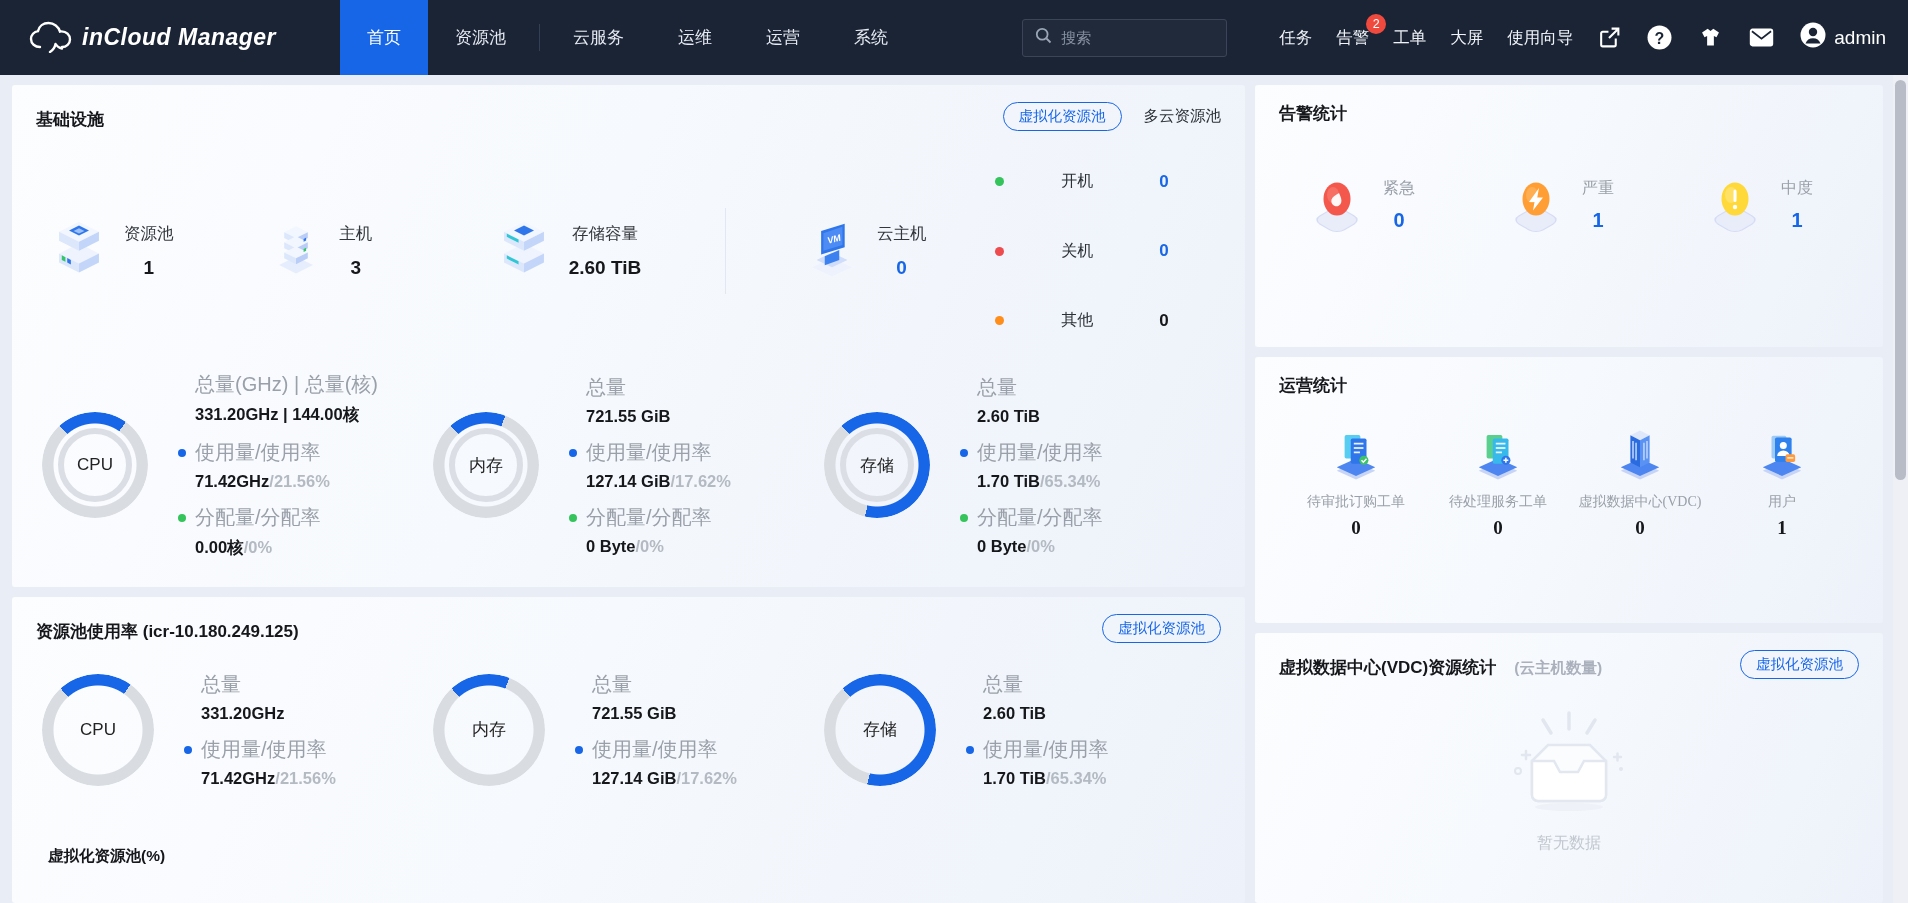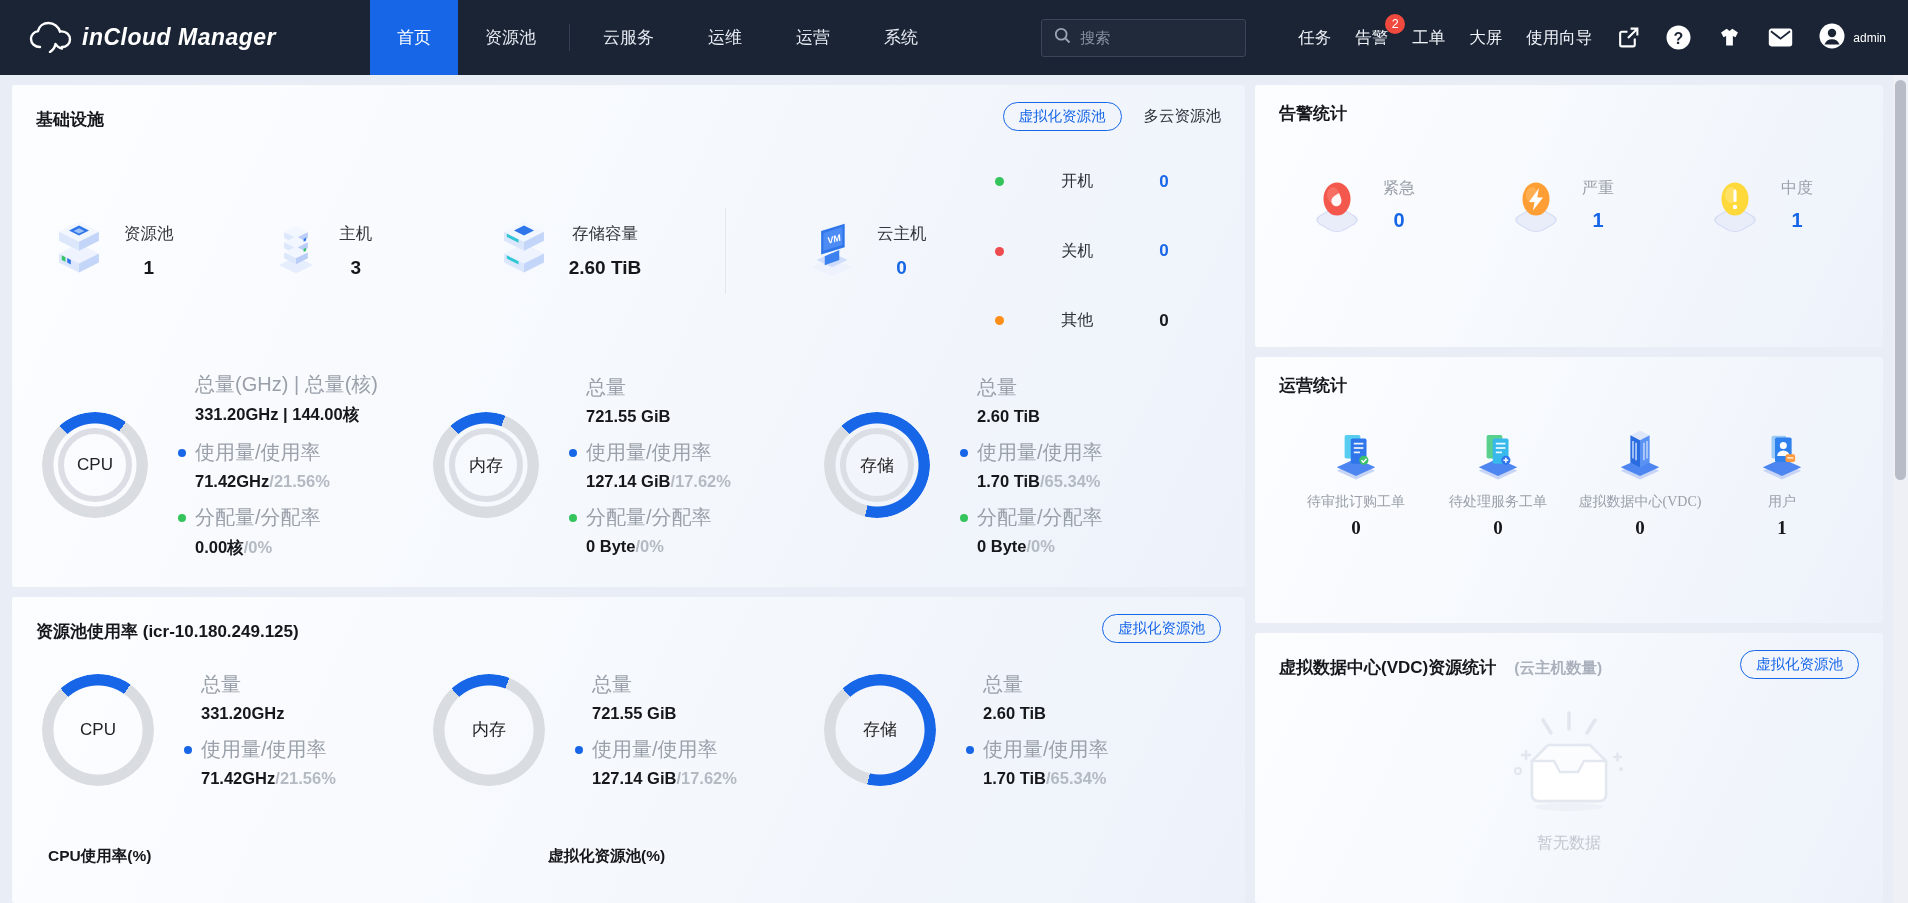--- a/index.html
+++ b/index.html
@@ -6,33 +6,33 @@
   html,body { width:1908px; height:903px; overflow:hidden;
     font-family:"Liberation Sans","DejaVu Sans",sans-serif;
     background:#e9eef6; color:#1c1c1c; }
 
   
   .navbar { height:75px; background:var(--navbg); display:flex; align-items:stretch; color:#fff; }
   .logo { display:flex; align-items:center; gap:8px; padding:0 34px 0 28px; }
   .logo-text { font-size:23px; font-weight:bold; font-style:italic; letter-spacing:.5px; white-space:nowrap; }
   .menu { display:flex; align-items:stretch; margin-left:30px; }
   .menu-item { display:flex; align-items:center; padding:0 27px; font-size:17px; color:#e6eaf2; cursor:pointer; }
-  .menu-item.active { background:var(--accent); color:#fff;margin-left:30px; }
+  .menu-item.active { background:var(--accent); color:#fff; }
   .nav-sep { width:1px; background:#333f52; margin:24px 6px; }
   .nav-right { display:flex; align-items:center; margin-left:auto; padding-right:22px; gap:24px; }
   .search-box { display:flex; align-items:center; gap:9px; width:205px; height:38px;
     border:1px solid #3a4658; border-radius:3px; padding:0 12px; background:rgba(255,255,255,.03); margin-right:28px; }
   .search-box input { background:transparent; border:none; outline:none; color:#dfe5ee; font-size:15px; width:140px;
     font-family:"Liberation Sans","DejaVu Sans",sans-serif; }
   .search-box input::placeholder { color:#8792a2; }
   .nav-link { font-size:16.5px; color:#f0f3f8; cursor:pointer; position:relative; white-space:nowrap; }
   .badge { position:absolute; top:-13px; right:-17px; min-width:20px; height:20px; border-radius:10px;
     background:var(--badge); color:#fff; font-size:12.5px; display:flex; align-items:center; justify-content:center; padding:0 5px; }
   .nav-icon { display:flex; align-items:center; cursor:pointer; }
-  .nav-user { display:flex; align-items:center; gap:7px; font-size:12px; cursor:pointer; }
+  .nav-user { display:flex; align-items:center; gap:7px; font-size:19px; cursor:pointer; }
 
   
   .content { display:grid; grid-template-columns:1233px 628px; gap:10px; padding:10px 10px 0 12px; height:828px; }
   .col { display:flex; flex-direction:column; gap:10px; min-height:0; }
   .card { background:linear-gradient(115deg,#fcfdff 0%,#f6f9fd 45%,#edf2fa 100%);
     border-radius:3px; padding:17px 24px; position:relative; overflow:hidden; }
   .card-title { font-size:17px; font-weight:bold; color:#15171a; }
   .hdr { display:flex; align-items:flex-end; }
   .pill { border:1px solid var(--accent); color:var(--accent); border-radius:15px;
     padding:4px 15px; font-size:14.5px; cursor:pointer; background:transparent; white-space:nowrap; }
@@ -455,21 +455,20 @@
               <div class="g-label">
                   <span class="dot blue"></span>
                   <span>使用量/使用率</span>
                 </div>
               <div class="g-value"><span>1.70 TiB</span><span class="rate">/65.34%</span></div>
             </div>
           </div>
         </div>
       </div>
       <div class="chart-titles">
-        <div class="chart-title">CPU使用率(%)</div>
         <div class="chart-title">虚拟化资源池(%)</div>
       </div>
     </div>
   </div>
 
   <div class="col">
 
     <div class="card" id="card-alarm">
       <div class="card-title">告警统计</div>
       <div class="alarm-row">

